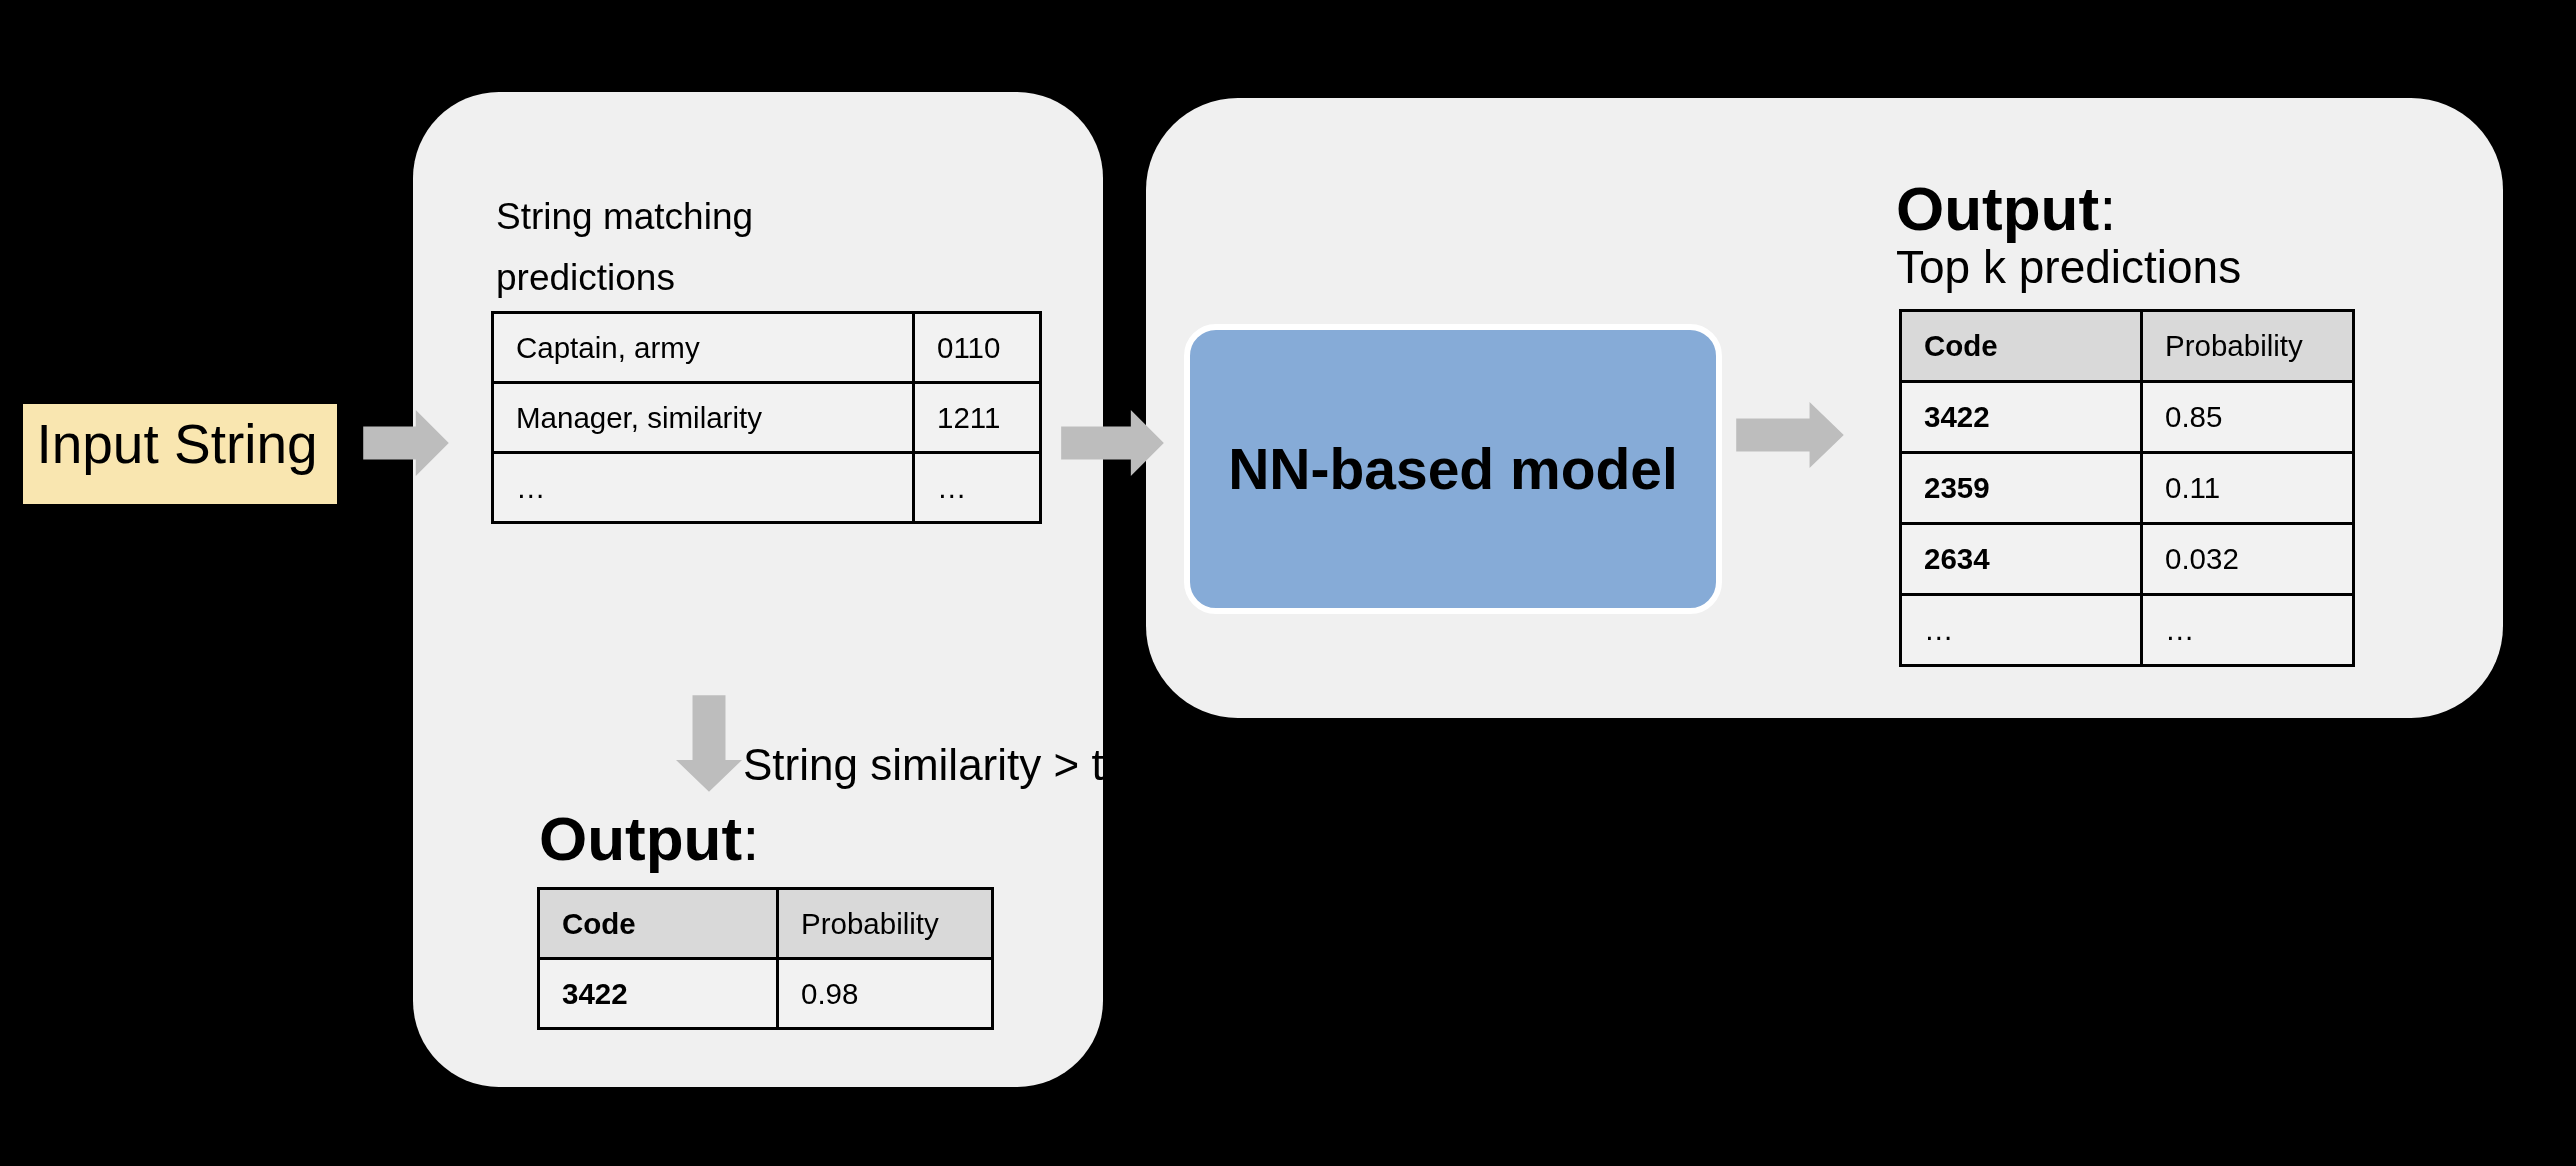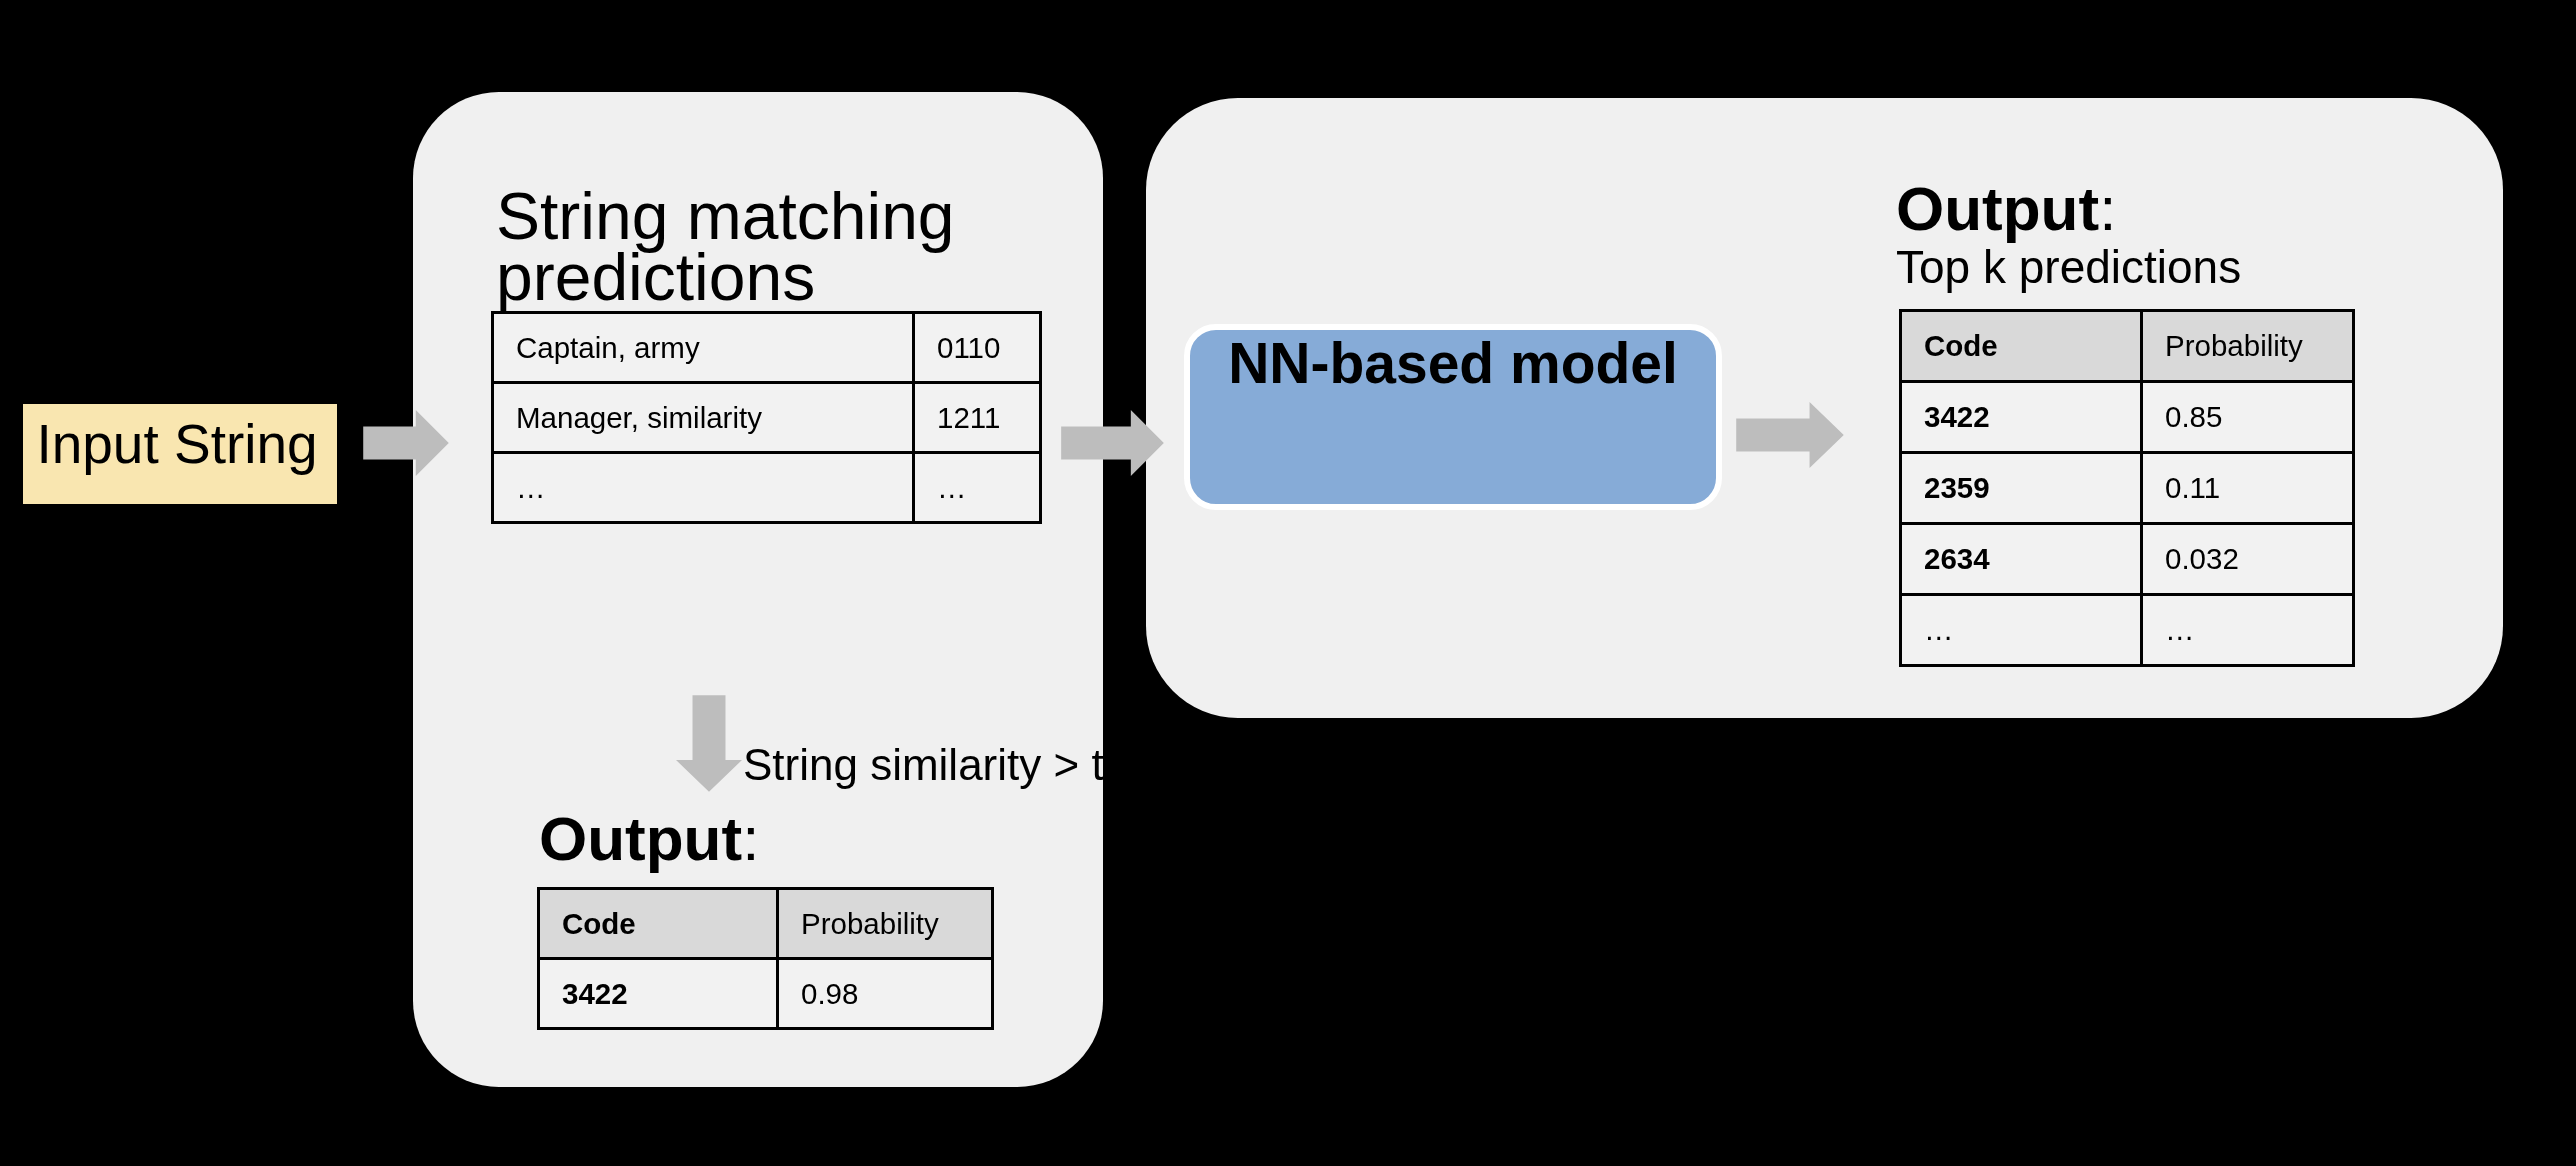--- a/index.html
+++ b/index.html
@@ -19,35 +19,35 @@
 
   
   .input-box{
     left:23.4px;top:404px;width:301px;height:100px;
     background:var(--input_fill,#F9E6B0);
     font-size:55px;line-height:80px;padding-left:13px;
     white-space:nowrap;
   }
 
   
-  .panel-title{left:496px;top:186px;font-size:66px;line-height:61px;}
+  .panel-title{left:496px;top:186px;font-size:37px;line-height:61px;}
   .out-heading{font-size:62px;line-height:64px;}
   .out-heading .word{font-weight:bold;}
   .lp-out-heading{left:539px;top:807px;}
   .rp-out-heading{left:1896px;top:177px;}
   .rp-sub{font-size:46px;line-height:53px;font-weight:normal;}
   .sim-label{left:743px;top:708px;font-size:44px;line-height:49px;white-space:nowrap;margin-top:32px;}
 
   
   .nn-box{
-    left:1184px;top:324px;width:538px;height:186px;
+    left:1184px;top:324px;width:538px;height:290px;
     box-sizing:border-box;
     background:var(--model_fill,#86ABD7);
     border:6.2px solid #ffffff;border-radius:32px;
-    display:flex;align-items:flex-start;justify-content:center;
+    display:flex;align-items:center;justify-content:center;
     font-size:57px;font-weight:bold;white-space:nowrap;
   }
 
   
   table.tbl{border-collapse:collapse;table-layout:fixed;}
   .tbl td{
     border:3.1px solid var(--table_border,#000);
     background:var(--table_row,#F2F2F2);
     font-size:29.5px;padding:0 0 0 22px;vertical-align:middle;
     overflow:hidden;white-space:nowrap;

